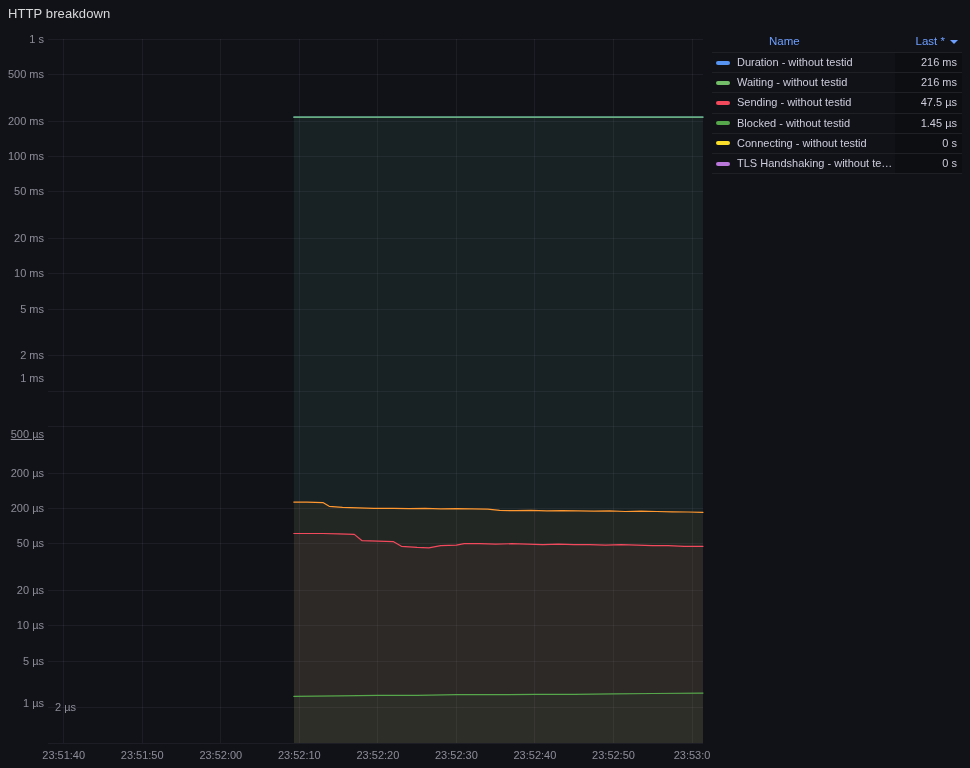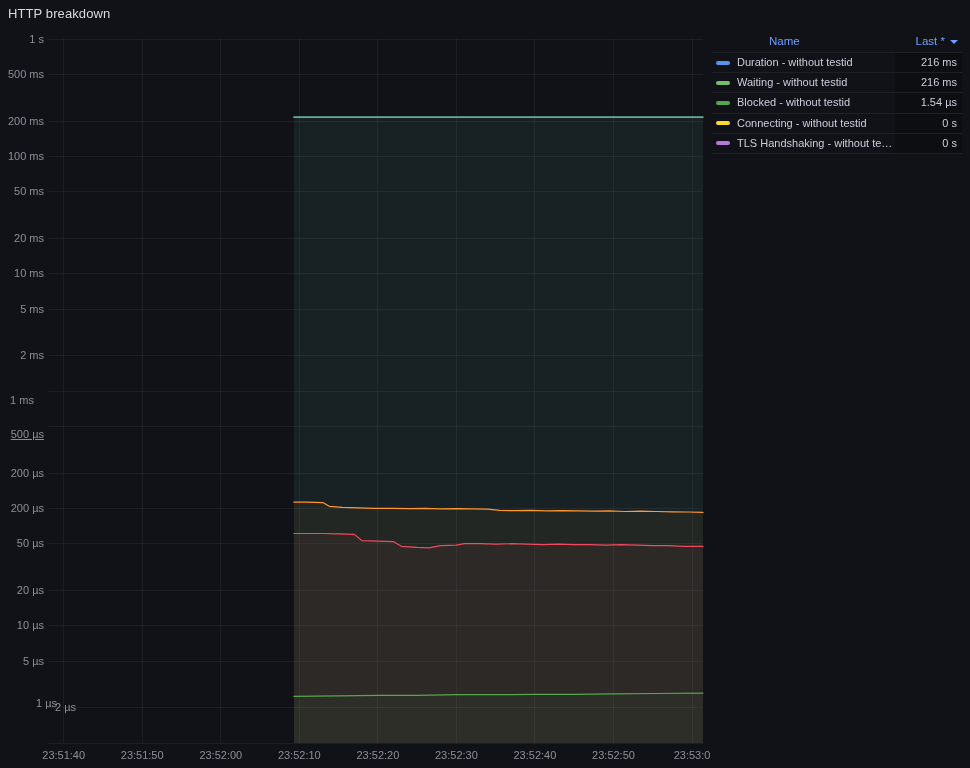--- a/index.html
+++ b/index.html
@@ -115,30 +115,30 @@
     <div id="y-axis">
         <div class="y-tick" style="top: 33.5px;">1 s</div>
         <div class="y-tick" style="top: 68.8px;">500 ms</div>
         <div class="y-tick" style="top: 115.5px;">200 ms</div>
         <div class="y-tick" style="top: 150.8px;">100 ms</div>
         <div class="y-tick" style="top: 186.2px;">50 ms</div>
         <div class="y-tick" style="top: 232.8px;">20 ms</div>
         <div class="y-tick" style="top: 268.2px;">10 ms</div>
         <div class="y-tick" style="top: 303.5px;">5 ms</div>
         <div class="y-tick" style="top: 350.2px;">2 ms</div>
-        <div class="y-tick" style="top: 395px; text-align: center;">1 ms</div>
+        <div class="y-tick" style="top: 373px;">1 ms</div>
         <div class="y-tick" style="top: 429px; text-decoration: underline;">500 µs</div>
         <div class="y-tick" style="top: 467.5px;">200 µs</div>
         <div class="y-tick" style="top: 502.8px;">200 µs</div>
         <div class="y-tick" style="top: 538.2px;">50 µs</div>
         <div class="y-tick" style="top: 584.8px;">20 µs</div>
         <div class="y-tick" style="top: 620.2px;">10 µs</div>
         <div class="y-tick" style="top: 655.5px;">5 µs</div>
         <div class="y-tick" style="top: 702.2px; padding-left: 32px;">2 µs</div>
-        <div class="y-tick" style="top: 698px; padding-left: 13px;">1 µs</div>
+        <div class="y-tick" style="top: 698px;">1 µs</div>
       </div>
     <div id="x-axis">
         <div class="x-tick" style="left: 63.7px;">23:51:40</div>
         <div class="x-tick" style="left: 142.2px;">23:51:50</div>
         <div class="x-tick" style="left: 220.8px;">23:52:00</div>
         <div class="x-tick" style="left: 299.3px;">23:52:10</div>
         <div class="x-tick" style="left: 377.9px;">23:52:20</div>
         <div class="x-tick" style="left: 456.4px;">23:52:30</div>
         <div class="x-tick" style="left: 534.9px;">23:52:40</div>
         <div class="x-tick" style="left: 613.5px;">23:52:50</div>
@@ -159,23 +159,28 @@
           <span class="marker" style="background: rgb(87, 148, 242);"></span>
           <span class="legend-label">Duration - without testid</span>
           <span class="legend-value">216 ms</span>
         </div>
         <div class="legend-row">
           <span class="marker" style="background: rgb(115, 191, 105);"></span>
           <span class="legend-label">Waiting - without testid</span>
           <span class="legend-value">216 ms</span>
         </div>
         <div class="legend-row">
+          <span class="marker" style="background: rgb(242, 73, 92);"></span>
+          <span class="legend-label">Sending - without testid</span>
+          <span class="legend-value">47.5 µs</span>
+        </div>
+        <div class="legend-row">
           <span class="marker" style="background: rgb(86, 166, 75);"></span>
           <span class="legend-label">Blocked - without testid</span>
-          <span class="legend-value">1.54 µs</span>
+          <span class="legend-value">1.45 µs</span>
         </div>
         <div class="legend-row">
           <span class="marker" style="background: rgb(250, 222, 42);"></span>
           <span class="legend-label">Connecting - without testid</span>
           <span class="legend-value">0 s</span>
         </div>
         <div class="legend-row">
           <span class="marker" style="background: rgb(184, 119, 217);"></span>
           <span class="legend-label">TLS Handshaking - without testid</span>
           <span class="legend-value">0 s</span>

